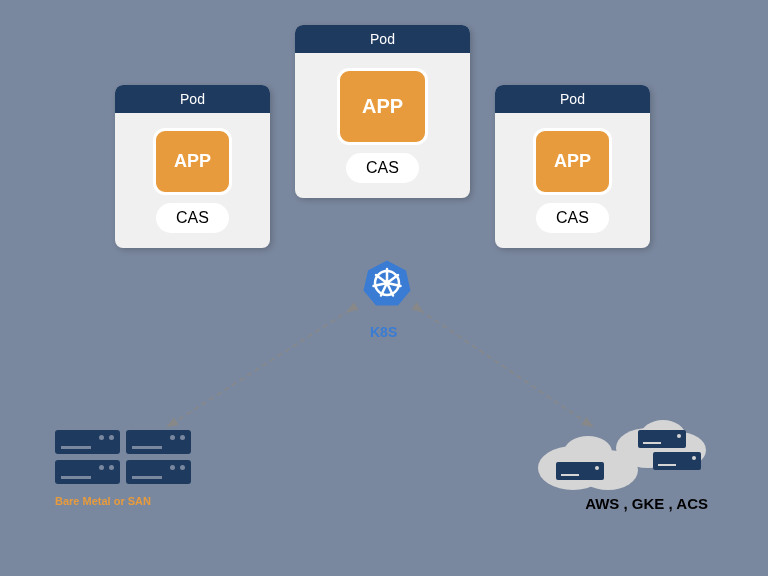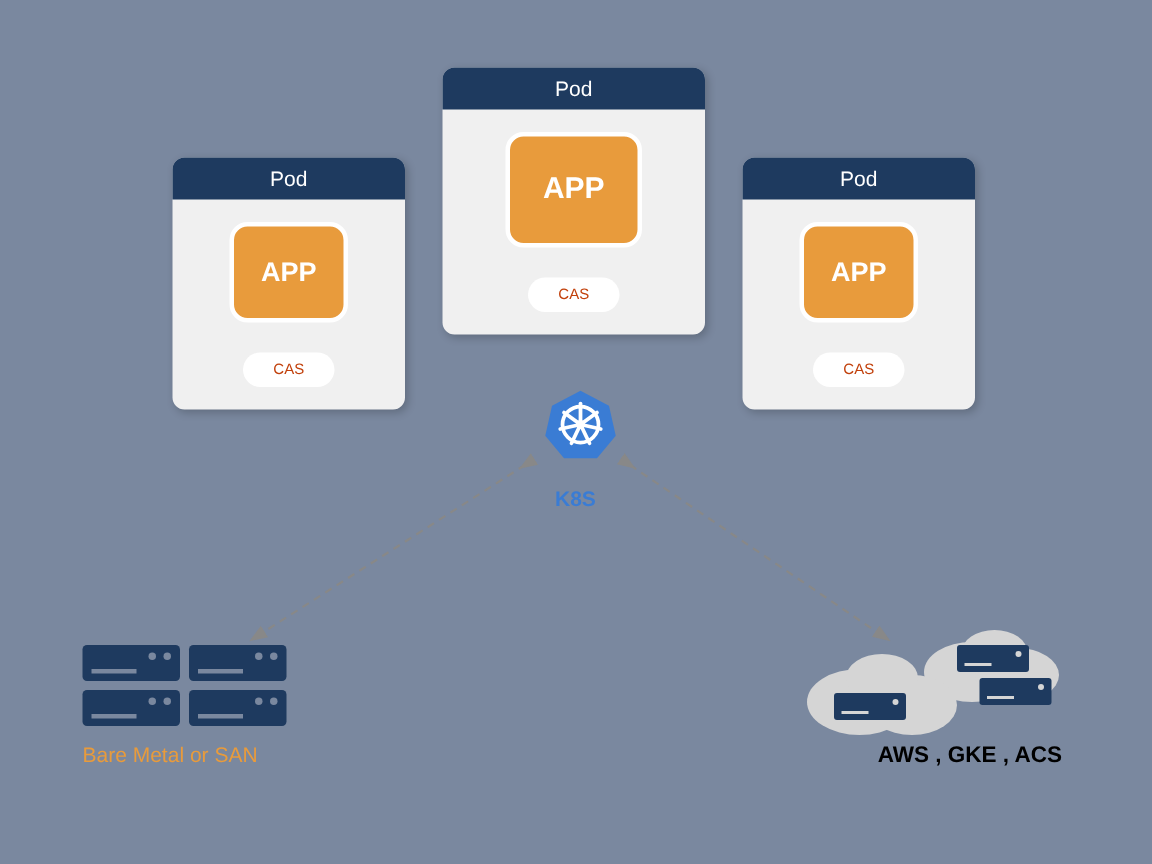--- a/index.html
+++ b/index.html
@@ -9,52 +9,51 @@
   background: #7a889f;
   font-family: Arial, sans-serif;
   position: relative;
   overflow: hidden;
 }
 .pod {
   position: absolute;
   background: #f0f0f0;
   border-radius: 8px;
   box-shadow: 2px 2px 6px rgba(0,0,0,0.2);
-  margin-top: 20px;
 }
 .pod-header {
   background: #1e3a5f;
   color: #fff;
   text-align: center;
   padding: 6px 0;
   border-radius: 8px 8px 0 0;
   font-size: 14px;
 }
 .pod-body {
   padding: 15px;
   display: flex;
   flex-direction: column;
   align-items: center;
-  gap: 20px;
+  gap: 8px;
 }
 .app-badge {
   background: #e89b3c;
   color: #fff;
   padding: 20px 18px;
   border-radius: 12px;
   font-size: 18px;
   font-weight: bold;
   border: 3px solid #fff;
 }
 .cas-badge {
   background: #fff;
-  color: #c2410c;
+  color: #000000;
   padding: 6px 20px;
   border-radius: 16px;
-  font-size: 10px;
+  font-size: 16px;
 }
 .k8s-logo {
   position: absolute;
   left: 362px;
   top: 258px;
   width: 50px;
   height: 50px;
 }
 .k8s-label {
   position: absolute;
@@ -96,22 +95,22 @@
   top: 16px;
   width: 30px;
   height: 3px;
   background: #7a889f;
 }
 .bare-metal-label {
   position: absolute;
   left: 55px;
   top: 495px;
   color: #e89b3c;
-  font-weight: normal;
-  font-size: 14px;
+  font-weight: bold;
+  font-size: 11px;
 }
 .clouds {
   position: absolute;
   right: 50px;
   top: 420px;
 }
 .cloud-server {
   position: absolute;
   width: 48px;
   height: 18px;

